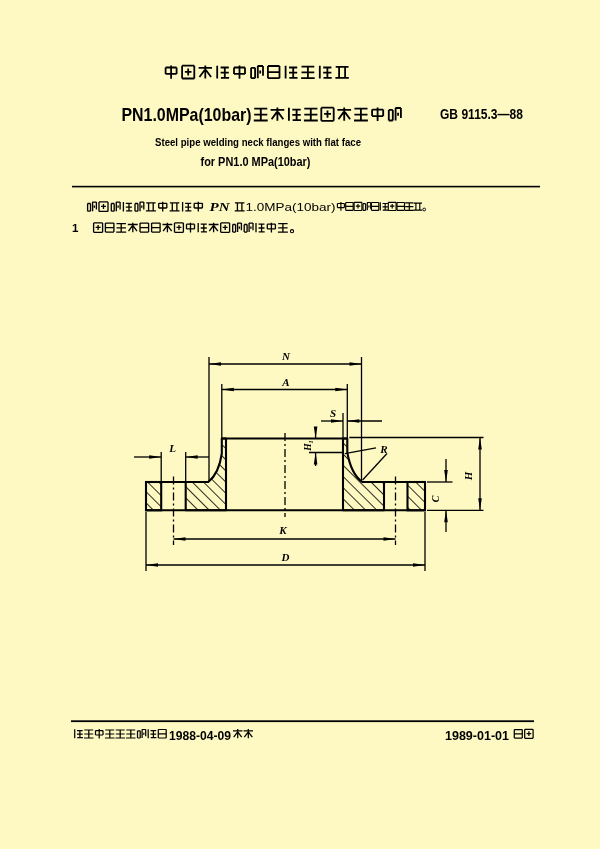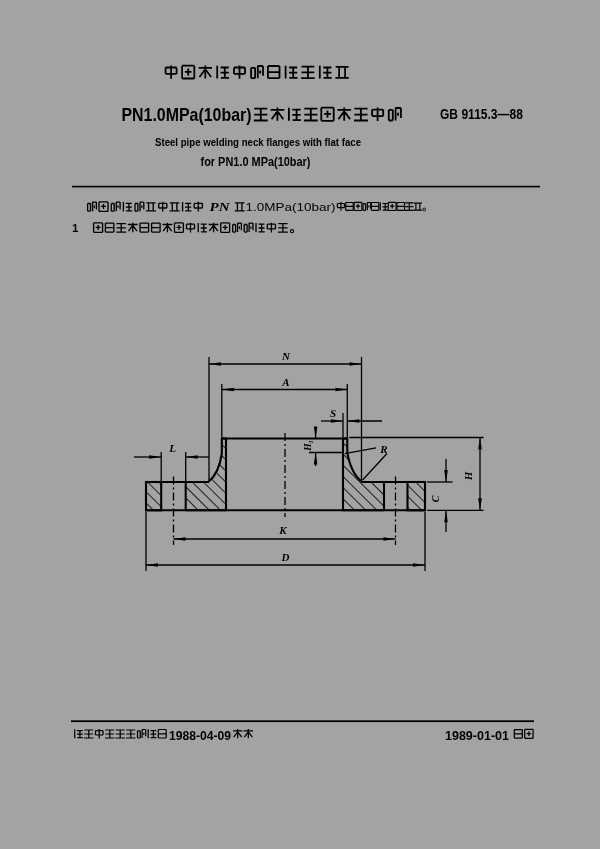--- a/index.html
+++ b/index.html
@@ -1,14 +1,14 @@
 <!DOCTYPE html>
 <html><head><meta charset="utf-8"><style>
 html,body{margin:0;padding:0;background:#fff;-webkit-font-smoothing:antialiased;}
-#page{position:relative;width:600px;height:849px;background:#a3a3a3;overflow:hidden;}
+#page{position:relative;width:600px;height:849px;background:#fef9c3;overflow:hidden;}
 </style></head><body>
 <div id="page">
 <svg width="600" height="849" viewBox="0 0 600 849">
 
 <g>
         <path d="M165.6 67.5L176.6 67.5M165.6 67.5L165.6 73.9M176.6 67.5L176.6 73.9M165.6 73.9L176.6 73.9M171.1 65.4L171.1 78.8" stroke="#000" stroke-width="1.79" fill="none"></path>
         <path d="M182.1 65.7L194.3 65.7M182.1 65.7L182.1 78.5M194.3 65.7L194.3 78.5M182.1 78.5L194.3 78.5M184.9 71.8L191.5 71.8M188.2 68.5L188.2 75.4" stroke="#000" stroke-width="1.79" fill="none"></path>
         <path d="M198.6 67.8L212.0 67.8M205.3 65.4L205.3 78.5M204.7 70.0L199.5 77.0M205.9 70.0L211.1 77.0" stroke="#000" stroke-width="1.79" fill="none"></path>
         <path d="M217.2 65.7L217.2 78.5M220.6 67.5L228.8 67.5M220.6 72.7L228.8 72.7M220.9 77.9L229.1 77.9M224.8 67.5L224.8 77.9" stroke="#000" stroke-width="1.79" fill="none"></path>
         <path d="M234.0 67.5L245.0 67.5M234.0 67.5L234.0 73.9M245.0 67.5L245.0 73.9M234.0 73.9L245.0 73.9M239.5 65.4L239.5 78.8" stroke="#000" stroke-width="1.79" fill="none"></path>

